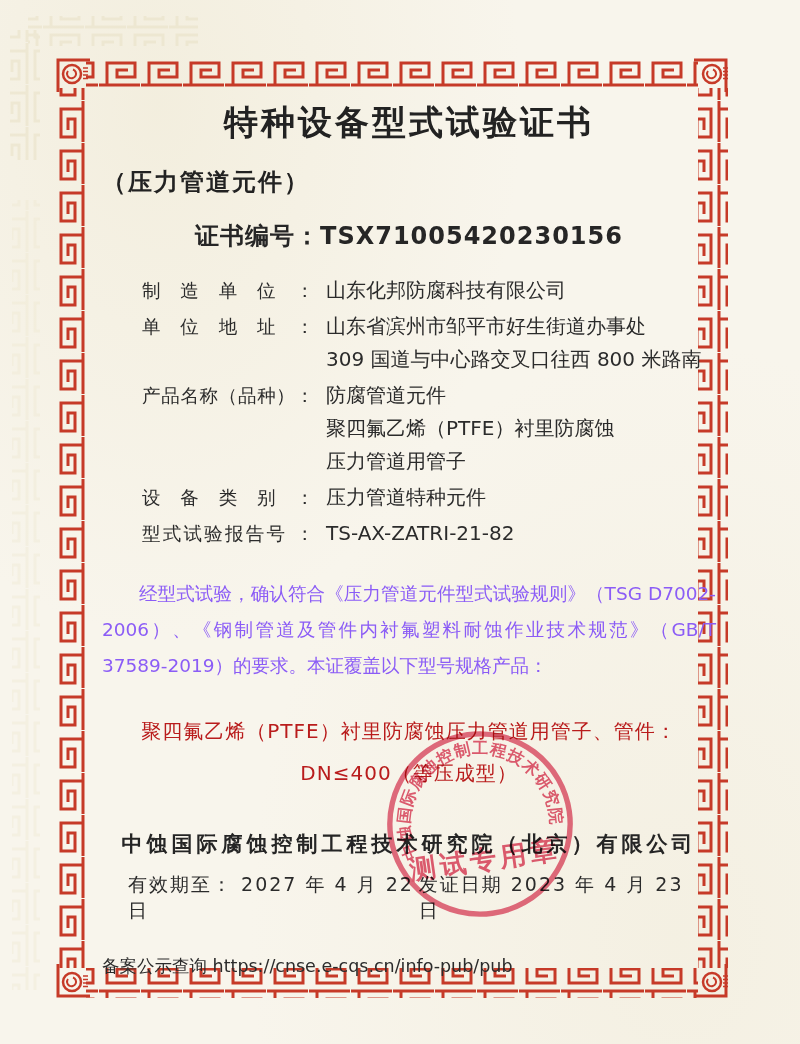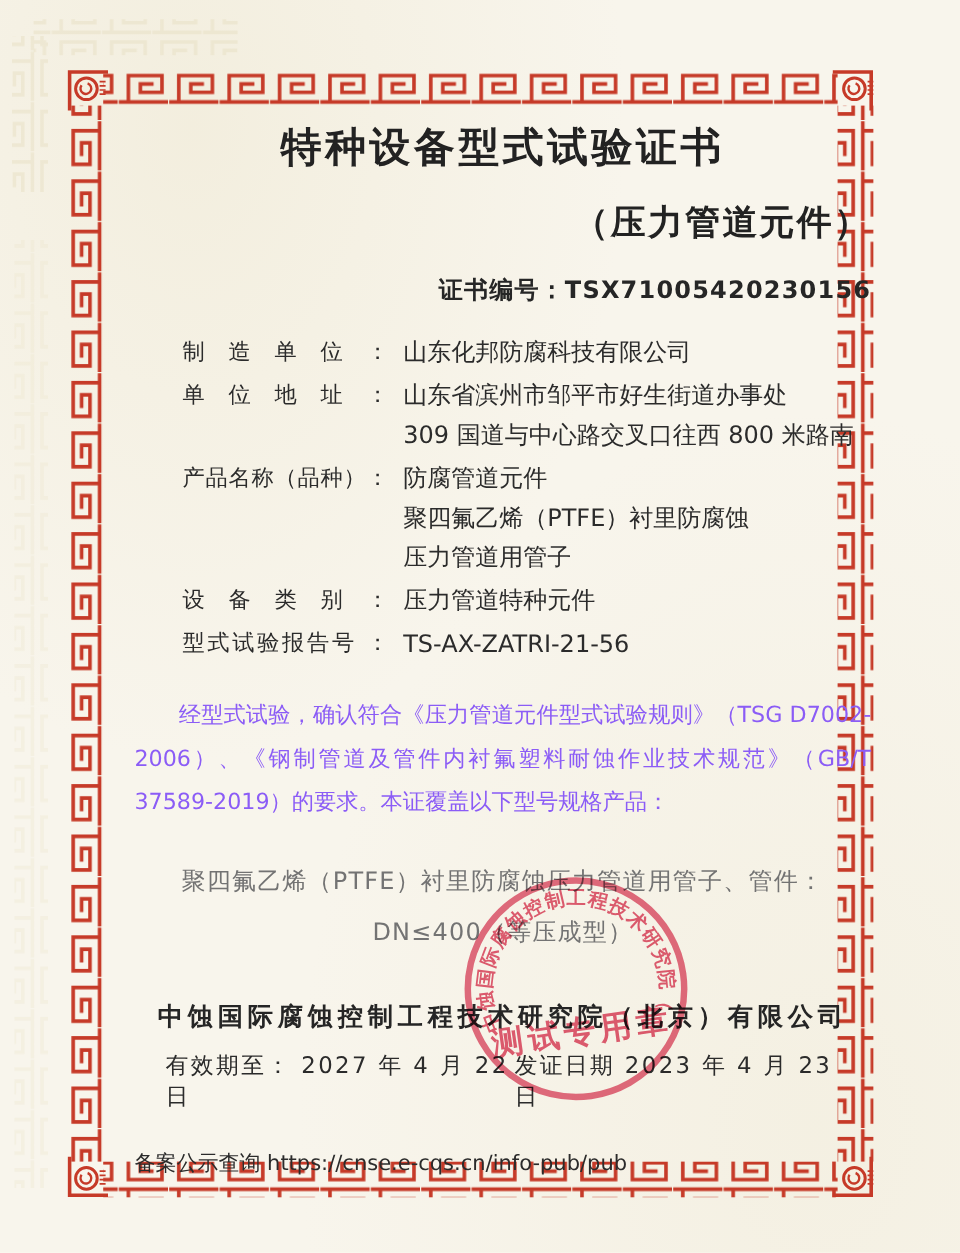--- a/index.html
+++ b/index.html
@@ -11,31 +11,31 @@
   }
   .paper{
     position:absolute;inset:0;
     background:
       radial-gradient(ellipse at 20% 10%, rgba(233,225,196,.35), rgba(0,0,0,0) 40%),
       radial-gradient(ellipse at 85% 90%, rgba(235,228,203,.30), rgba(0,0,0,0) 45%),
       #f8f5ec;
   }
   .frame{position:absolute;left:56px;top:58px;width:672px;height:940px;}
   .ghost{position:absolute;left:0;top:0;width:220px;height:1044px;opacity:.55;}
-  .content{position:absolute;left:112px;top:94px;width:614px;}
+  .content{position:absolute;left:102px;top:94px;width:614px;}
   .title{font-size:34px;font-weight:700;text-align:center;letter-spacing:3px;margin:6px 0 0;color:#222;}
-  .subtitle{font-size:29px;font-weight:600;text-align:right;letter-spacing:2px;margin-top:20px;color:#222;}
-  .certno{font-size:20px;font-weight:600;text-align:right;margin-top:22px;letter-spacing:1px;color:#262626;}
+  .subtitle{font-size:24px;font-weight:600;text-align:left;letter-spacing:2px;margin-top:20px;color:#222;}
+  .certno{font-size:24px;font-weight:600;text-align:center;margin-top:22px;letter-spacing:1px;color:#262626;}
   .fields{margin:22px 0 0 40px;font-size:20px;font-weight:500;}
   .frow{display:flex;margin-bottom:3px;line-height:33px;}
   .flabel{width:172px;flex-shrink:0;font-size:18.5px;text-align:justify;text-align-last:justify;color:#2b2b2b;}
   .fval{padding-left:12px;color:#2b2b2b;}
   .fval div{line-height:33px;}
   .statement{margin-top:26px;font-size:18.5px;line-height:36px;text-align:justify;text-indent:2em;color:#8b5cf6;}
-  .covered{margin-top:26px;text-align:center;font-size:20px;line-height:42px;letter-spacing:1px;font-weight:500;color:#737373;}
+  .covered{margin-top:26px;text-align:center;font-size:20px;line-height:42px;letter-spacing:1px;font-weight:500;color:#b91c1c;}
   .company{margin-top:36px;text-align:center;font-size:21px;letter-spacing:4px;font-weight:600;color:#252525;}
   .dates{margin-top:14px;display:flex;justify-content:flex-end;padding:0 26px 0 26px;font-size:19px;letter-spacing:2px;font-weight:500;color:#2b2b2b;}
   .lookup{margin-top:30px;text-align:left;padding-right:28px;font-size:17.5px;font-weight:500;color:#2b2b2b;}
   .seal{position:absolute;left:382px;top:726px;width:196px;height:196px;mix-blend-mode:multiply;opacity:.92;}
 </style>
 </head>
 <body>
 
 <div class="paper"></div>
 
@@ -119,21 +119,21 @@
     </div>
     <div class="frow">
       <div class="flabel">设 备 类 别 ：</div>
       <div class="fval">
         <div>压力管道特种元件</div>
       </div>
     </div>
     <div class="frow">
       <div class="flabel">型式试验报告号 ：</div>
       <div class="fval">
-        <div>TS-AX-ZATRI-21-56</div>
+        <div>TS-AX-ZATRI-21-82</div>
       </div>
     </div>
   </div>
 
   <div class="statement">经型式试验，确认符合《压力管道元件型式试验规则》（TSG D7002-2006）、《钢制管道及管件内衬氟塑料耐蚀作业技术规范》（GB/T 37589-2019）的要求。本证覆盖以下型号规格产品：</div>
 
   <div class="covered">
     <div>聚四氟乙烯（PTFE）衬里防腐蚀压力管道用管子、管件：</div>
     <div>DN≤400（等压成型）</div>
   </div>

